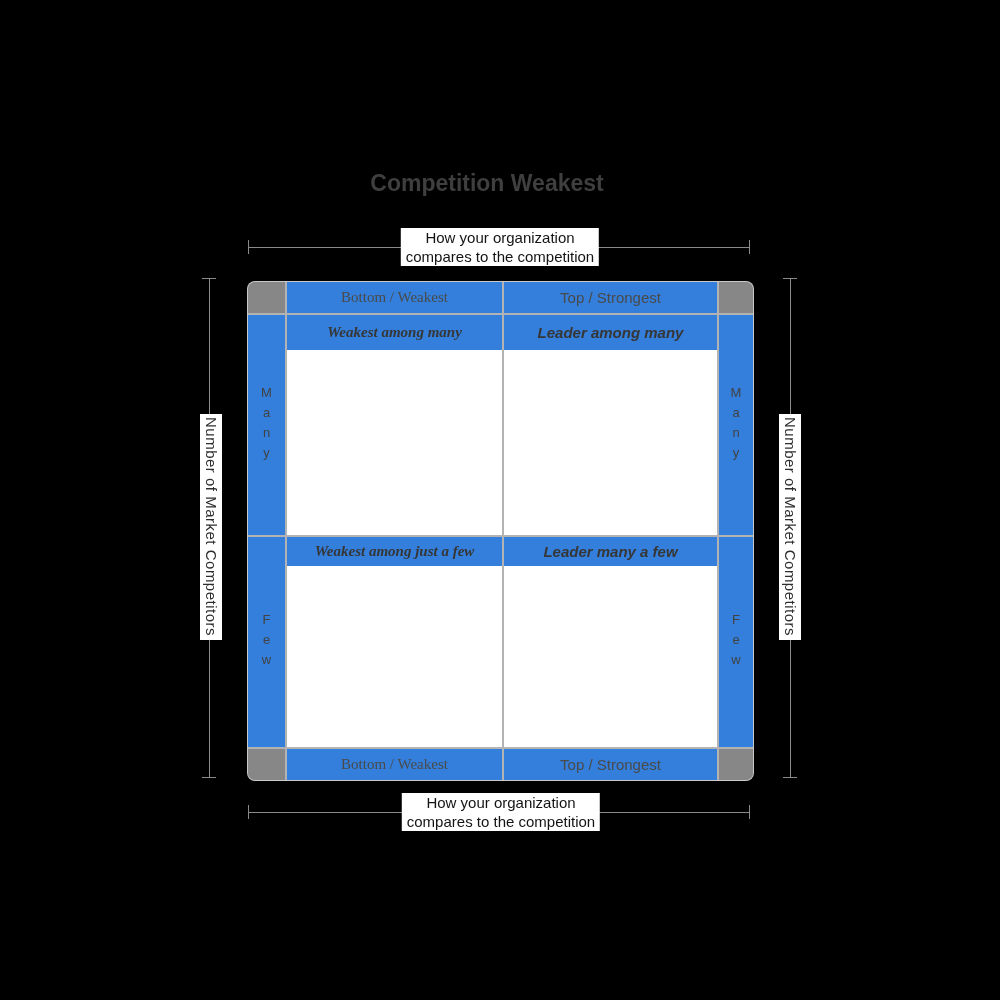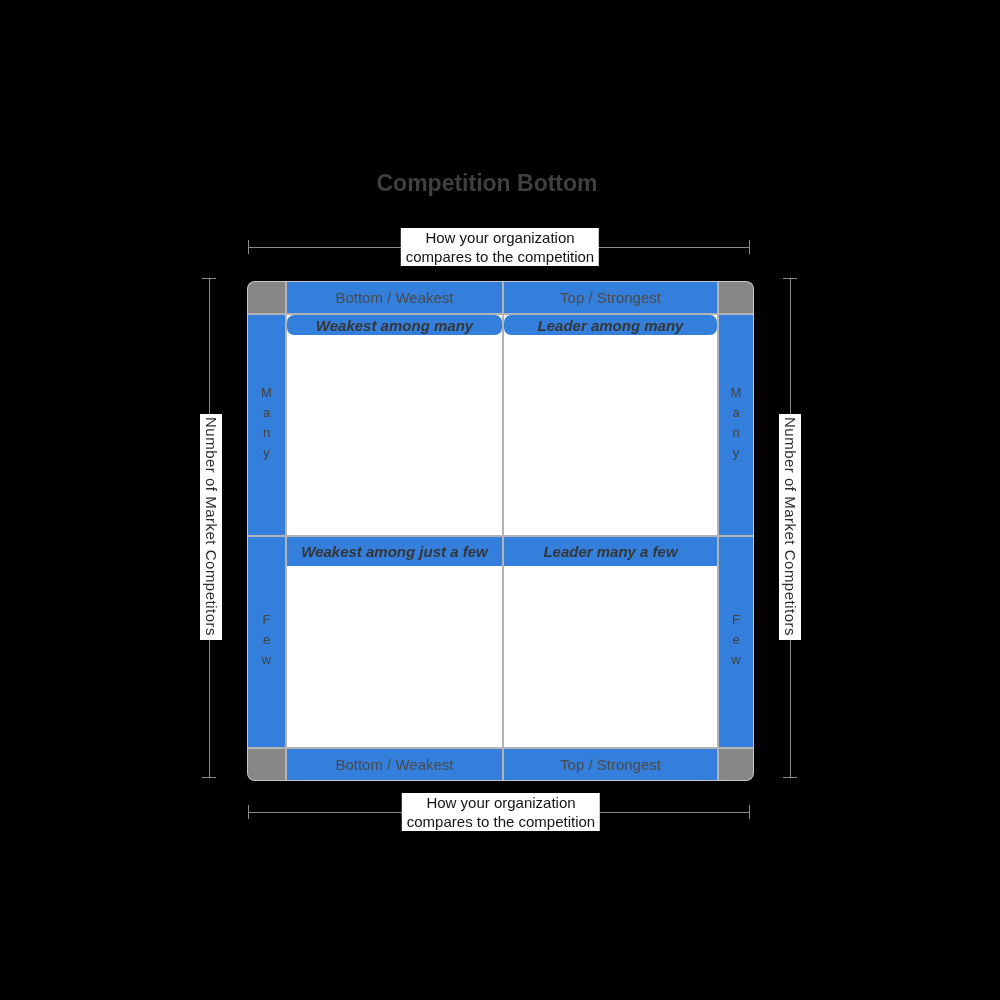--- a/index.html
+++ b/index.html
@@ -49,32 +49,32 @@
     writing-mode:vertical-lr;text-orientation:upright;
     font-size:13px;letter-spacing:5px;line-height:1;
   }
   .quad{background:#ffffff;}
   .q-title{
     position:absolute;left:0;top:0;right:0;background:#337fdb;color:#363636;
     font-weight:bold;font-style:italic;font-size:15px;
     display:flex;align-items:center;justify-content:center;
   }
   
-  .c0{left:0;width:37px;}   .c1{left:39px;width:215px;}
+  .c0{left:0;width:37px;}   .c1{left:39px;width:215px;font-family:Liberation Serif, serif;}
   .c2{left:256px;width:213px;} .c3{left:471px;width:34px;}
   .r0{top:0;height:31px;}   .r1{top:33px;height:220px;}
   .r2{top:255px;height:210px;} .r3{top:467px;height:31px;}
-  .q-title.t1{height:20px;border-radius:7px;} .q-title.t2{height:29px;}
+  .q-title.t1{height:35px;} .q-title.t2{height:29px;}
 </style>
 </head>
 <body>
 
 <div class="canvas">
 
-  <h1 class="title">Competition Bottom</h1>
+  <h1 class="title">Competition Weakest</h1>
 
   <div class="brk brk-h" style="top:247px">
     <span class="tick tick-v" style="left:0"></span>
     <span class="tick tick-v" style="right:0"></span>
   </div>
   <div class="axis-box" style="left:500px;top:228px;transform:translateX(-50%);">
     <div>How your organization</div>
     <div>compares to the competition</div>
   </div>
 

